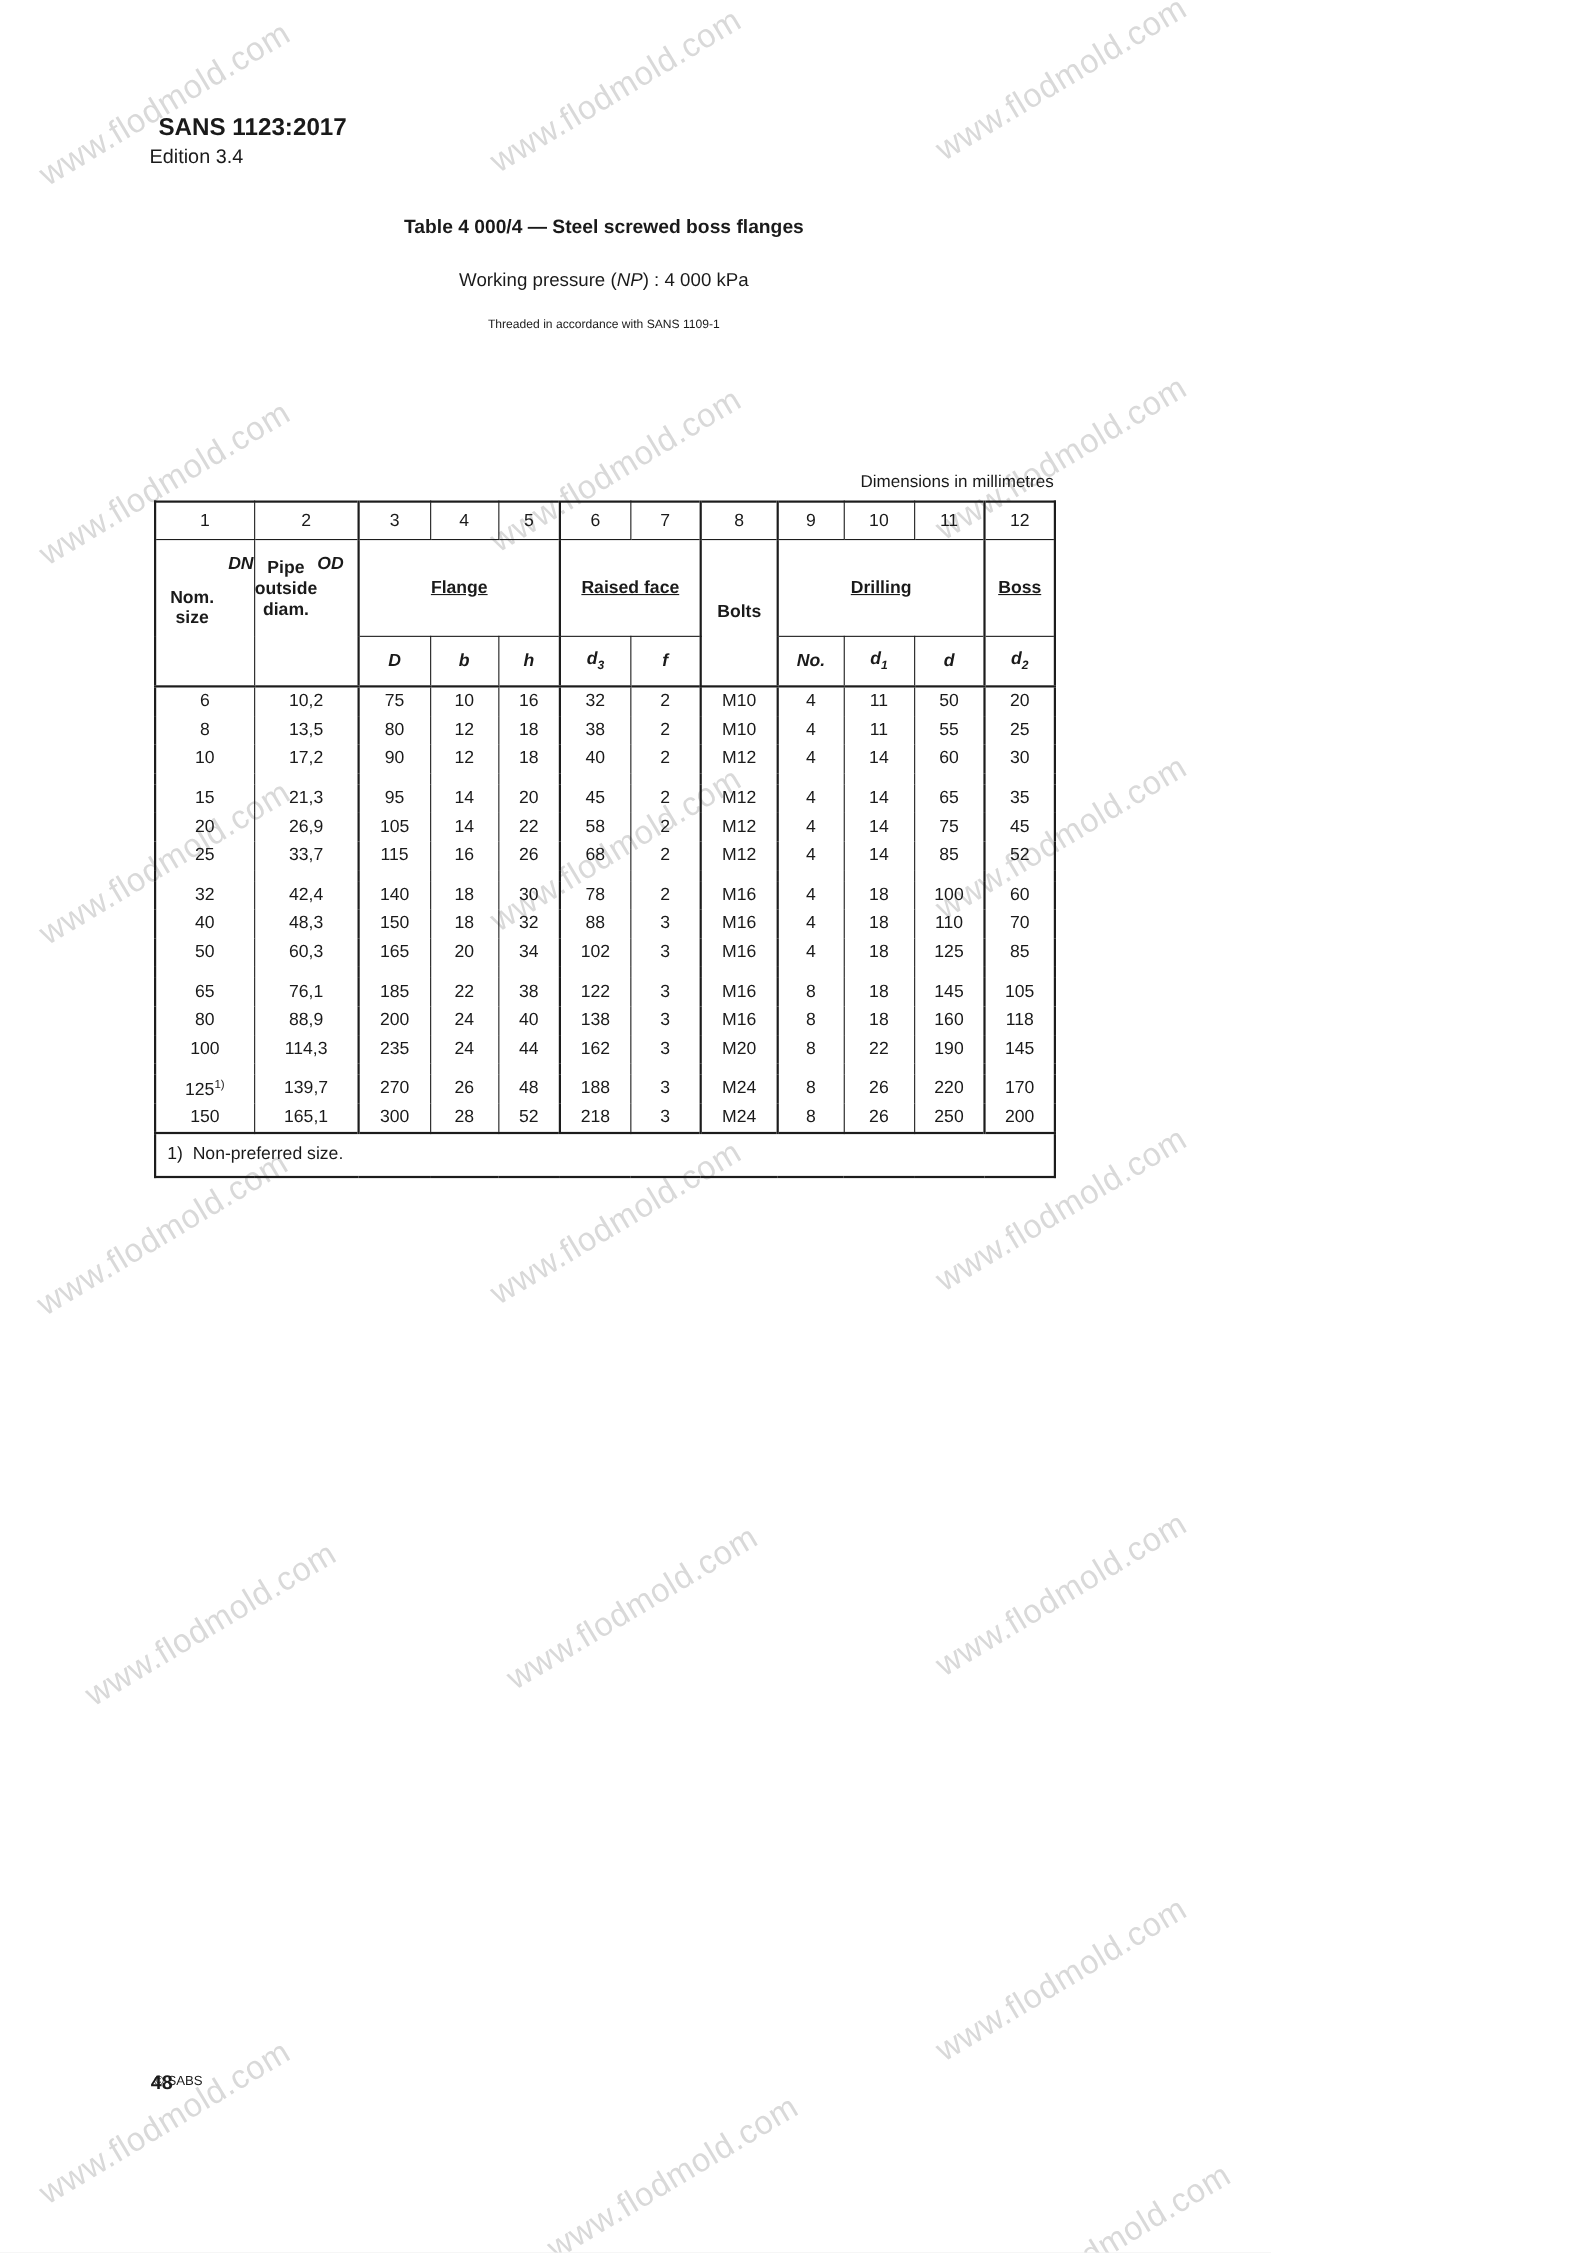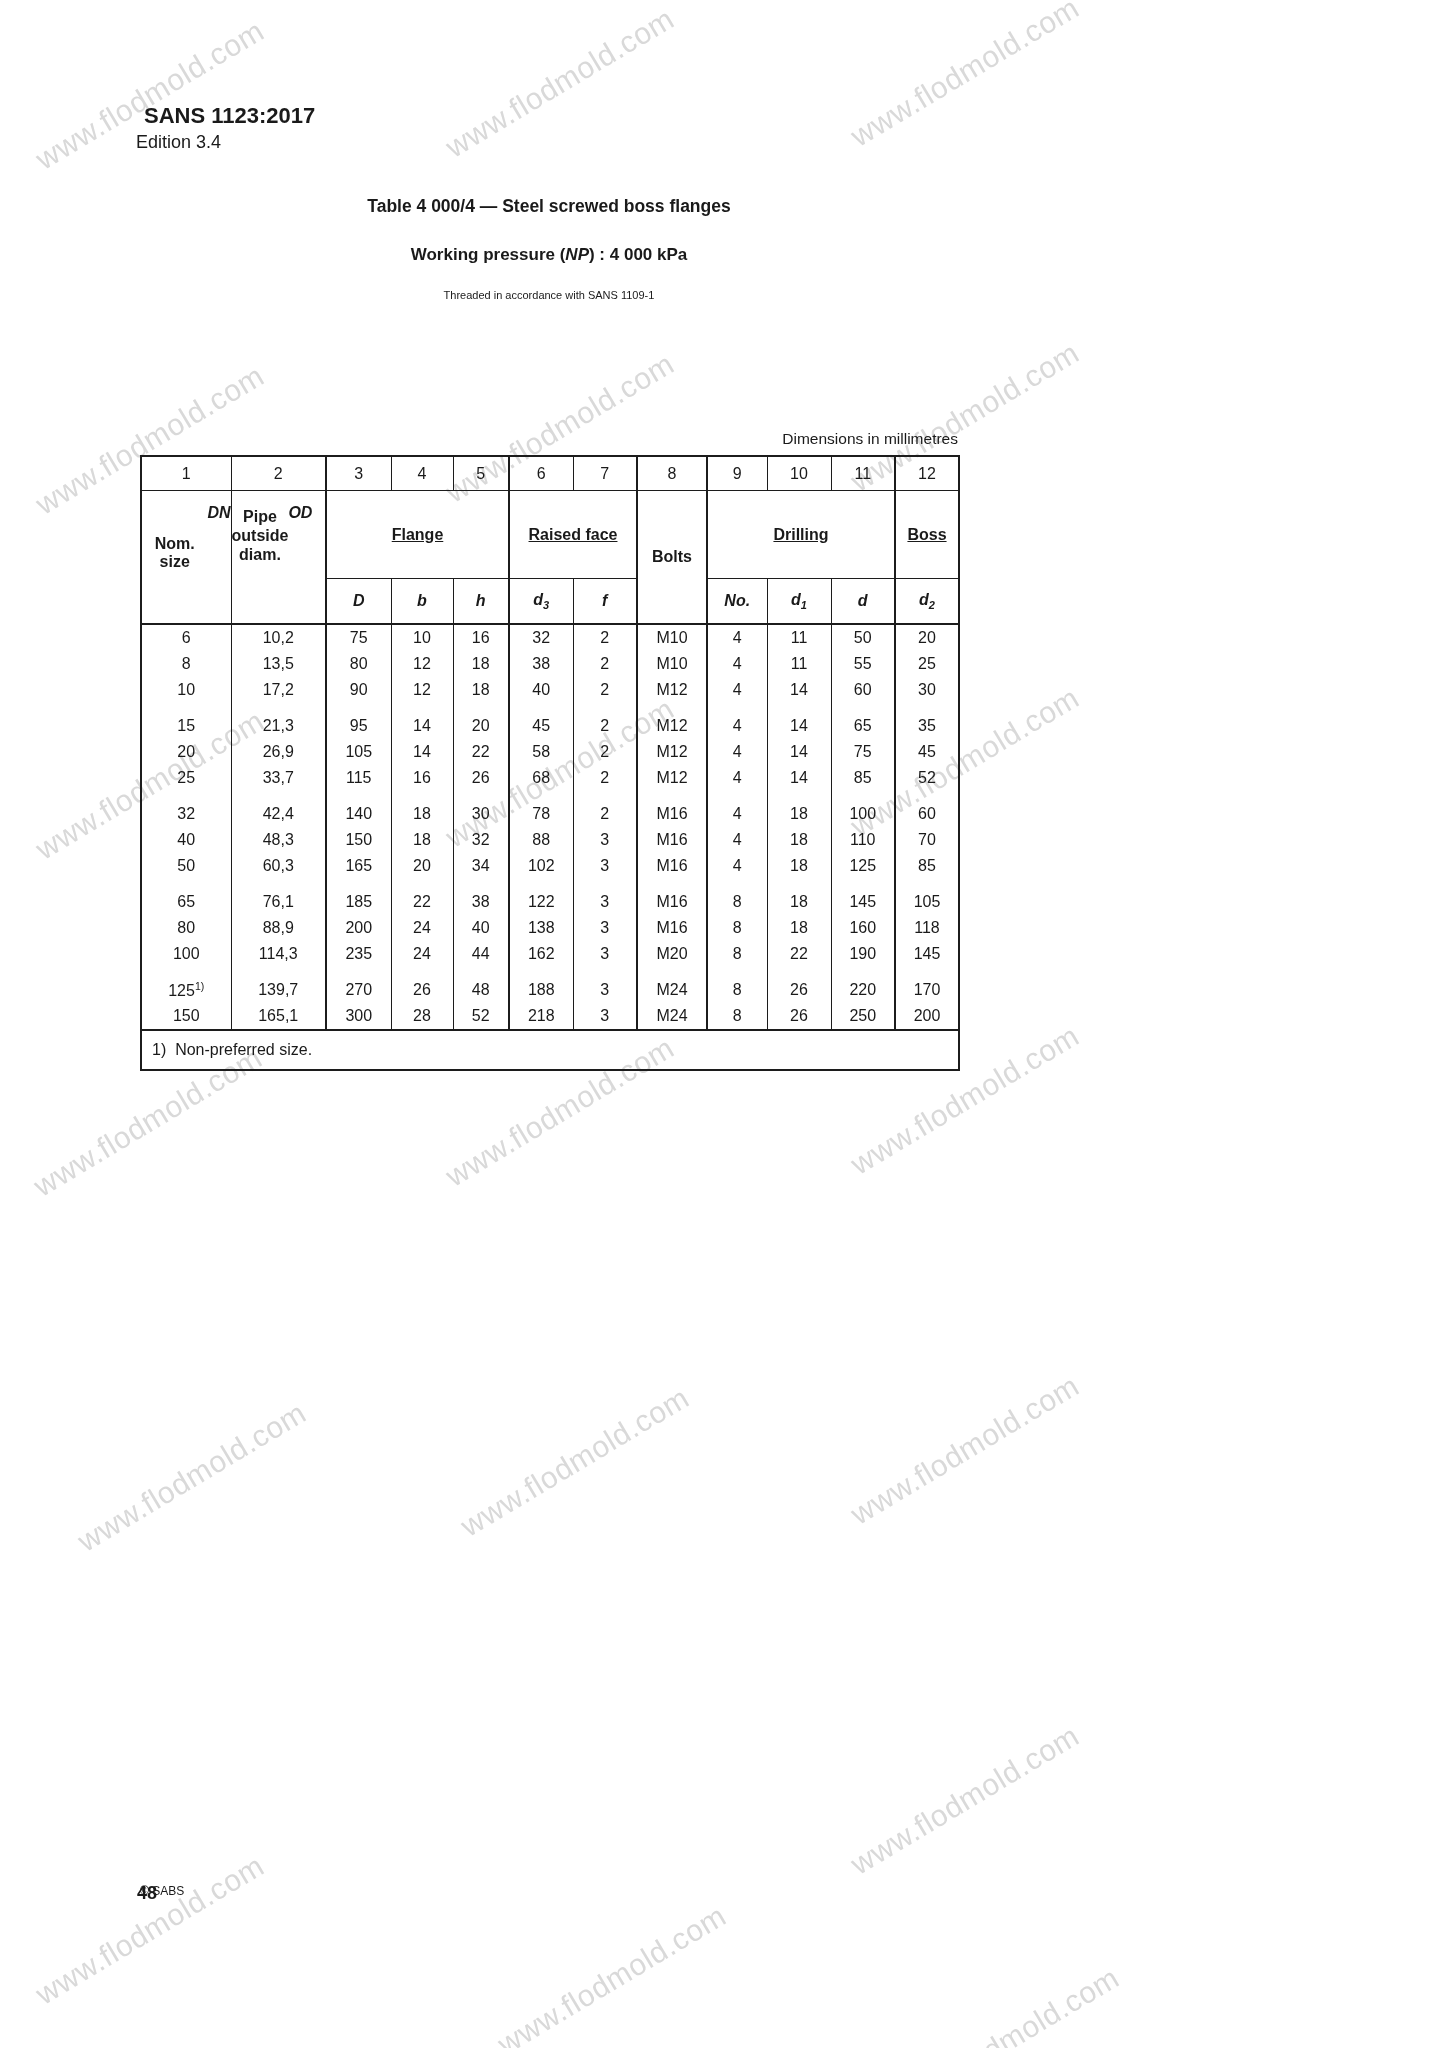--- a/index.html
+++ b/index.html
@@ -12,21 +12,21 @@
   #watermark-layer { position:absolute; inset:0; z-index:1; }
   .watermark {
     position:absolute; white-space:nowrap; font-size:30px; letter-spacing:0.6px;
     transform:translate(-50%,-50%) rotate(-31deg); font-weight:400;
   }
   
   .layer { position:absolute; inset:0; z-index:2; }
   .doc-code   { position:absolute; left:144px; top:103px;  font-size:22px;  font-weight:bold; }
   .edition    { position:absolute; left:136px; top:132px;  font-size:18px; }
   .tbl-title  { position:absolute; left:140px; top:196px;  width:818px; text-align:center; font-size:17.5px; font-weight:bold; }
-  .pressure   { position:absolute; left:140px; top:245px;  width:818px; text-align:center; font-size:17px;font-weight:bold; }
+  .pressure   { position:absolute; left:140px; top:245px;  width:818px; text-align:center; font-size:17px; }
   .thread     { position:absolute; left:140px; top:289px;  width:818px; text-align:center; font-size:11px; }
   .dims       { position:absolute; left:140px; top:430px;  width:818px; text-align:right;  font-size:15.5px; }
   .pageno     { position:absolute; left:137px; top:1883px; font-size:18px; font-weight:bold; }
   .copyright  { position:absolute; left:140px; top:1884px; width:818px; text-align:left; font-size:12px; }
   .it { font-style:italic; }
 
   
   table.flange {
     position:absolute; left:140px; top:455px; width:818px;
     border-collapse:collapse; table-layout:fixed;

